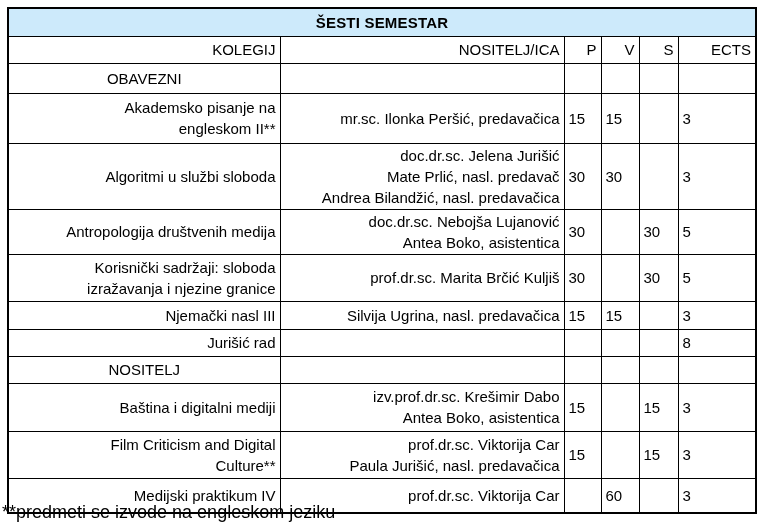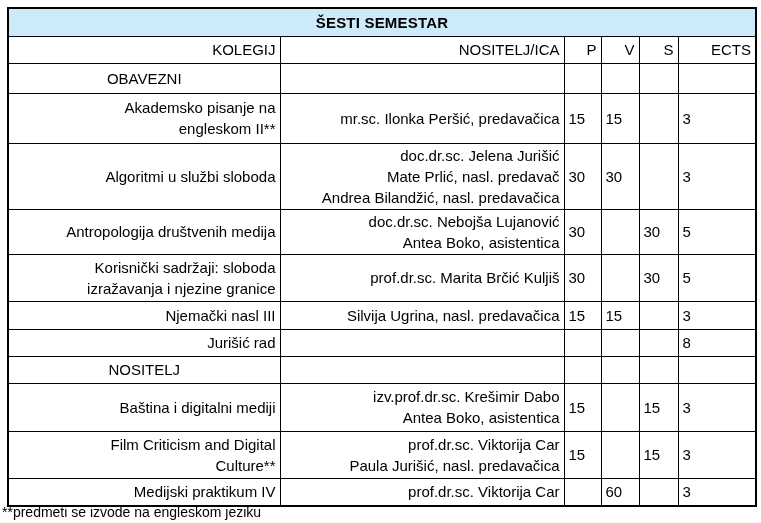--- a/index.html
+++ b/index.html
@@ -66,21 +66,21 @@
     white-space: pre-line;
     line-height: 21px;
   }
   td.c-num {
     padding: 1px 2px;
   }
   .footnote {
     position: absolute;
     left: 2px;
     top: 503px;
-    font-size: 14px;
+    font-size: 18px;
     line-height: 18px;
   }
 </style>
 </head>
 <body>
 
 <div class="sheet">
   <table class="semester">
     <colgroup>
       <col style="width:272px">
@@ -196,21 +196,21 @@
       <td class="c-kolegij">Film Criticism and Digital
 Culture**</td>
       <td class="c-nositelj">prof.dr.sc. Viktorija Car
 Paula Jurišić, nasl. predavačica</td>
       <td class="c-num">15</td>
       <td class="c-num"></td>
       <td class="c-num">15</td>
       <td class="c-num">3</td>
     </tr>
 
-    <tr style="height:28px">
+    <tr style="height:35px">
       <td class="c-kolegij">Medijski praktikum IV</td>
       <td class="c-nositelj">prof.dr.sc. Viktorija Car</td>
       <td class="c-num"></td>
       <td class="c-num">60</td>
       <td class="c-num"></td>
       <td class="c-num">3</td>
     </tr>
   </tbody>
     </table>
 

